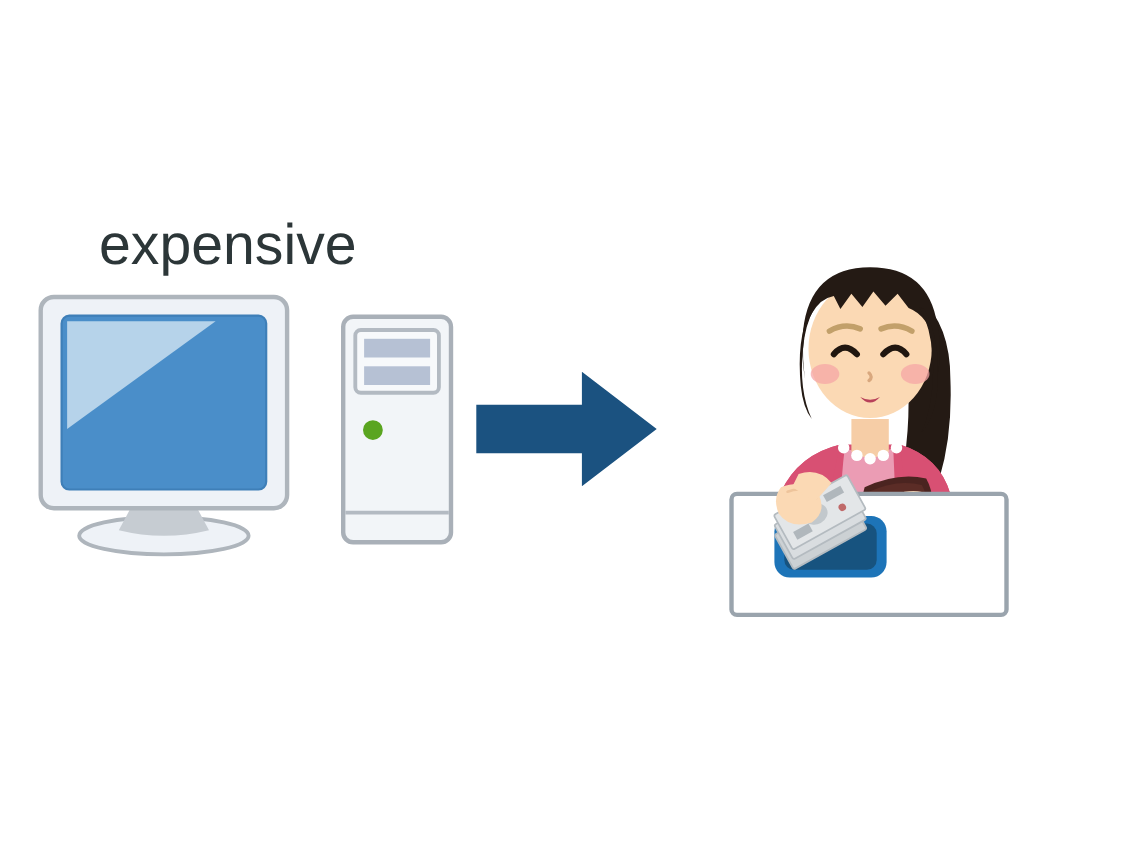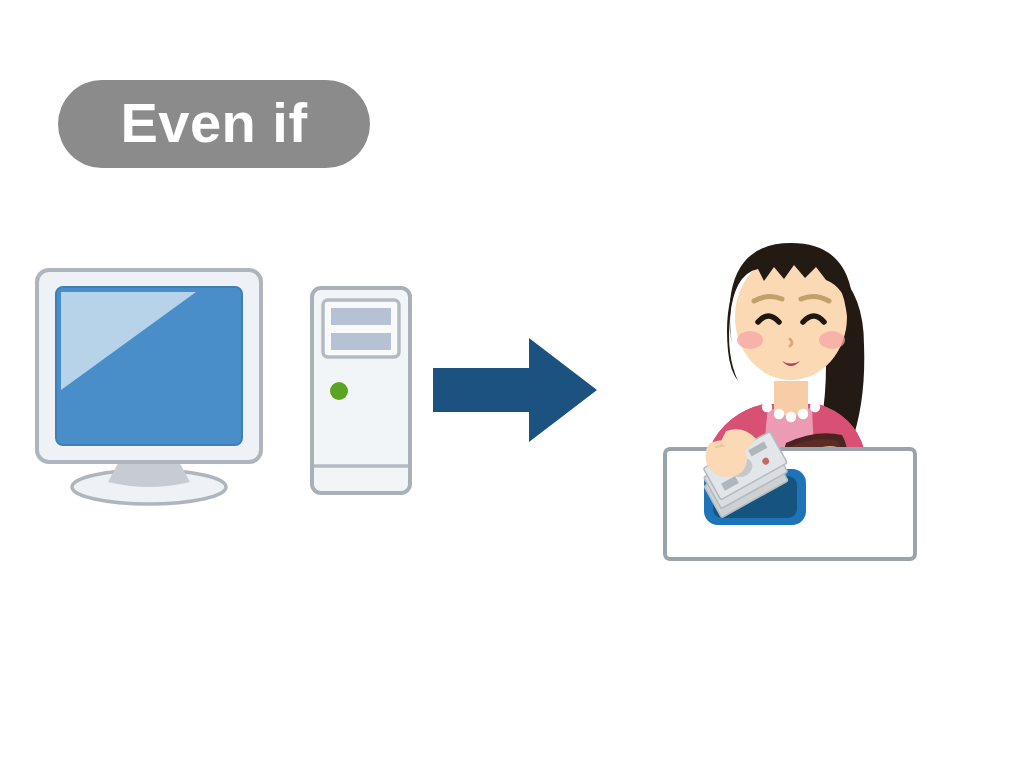--- a/index.html
+++ b/index.html
@@ -84,24 +84,22 @@
     width: 300px;
     height: 390px;
   }
   .art svg { display: block; width: 100%; height: 100%; }
 </style>
 </head>
 <body>
 
 <div id="slide">
 
-  <div id="badge">
-    <span id="badge-label">Even if</span>
-  </div>
-
+
+  <div id="caption">expensive</div>
 
   <div class="art" id="pc-art">
     <svg viewBox="0 0 410 270" xmlns="http://www.w3.org/2000/svg">
 
       <ellipse cx="129" cy="229" rx="77" ry="17" fill="#eef2f7" stroke="#aeb5bc" stroke-width="3.5"></ellipse>
 
       <path d="M103 196 L155 196 L170 224 Q129 234 88 224 Z" fill="#c6ccd2"></path>
 
       <rect x="17" y="12" width="224" height="192" rx="12" ry="12" fill="#eef2f7" stroke="#aeb5bc" stroke-width="4"></rect>
 

